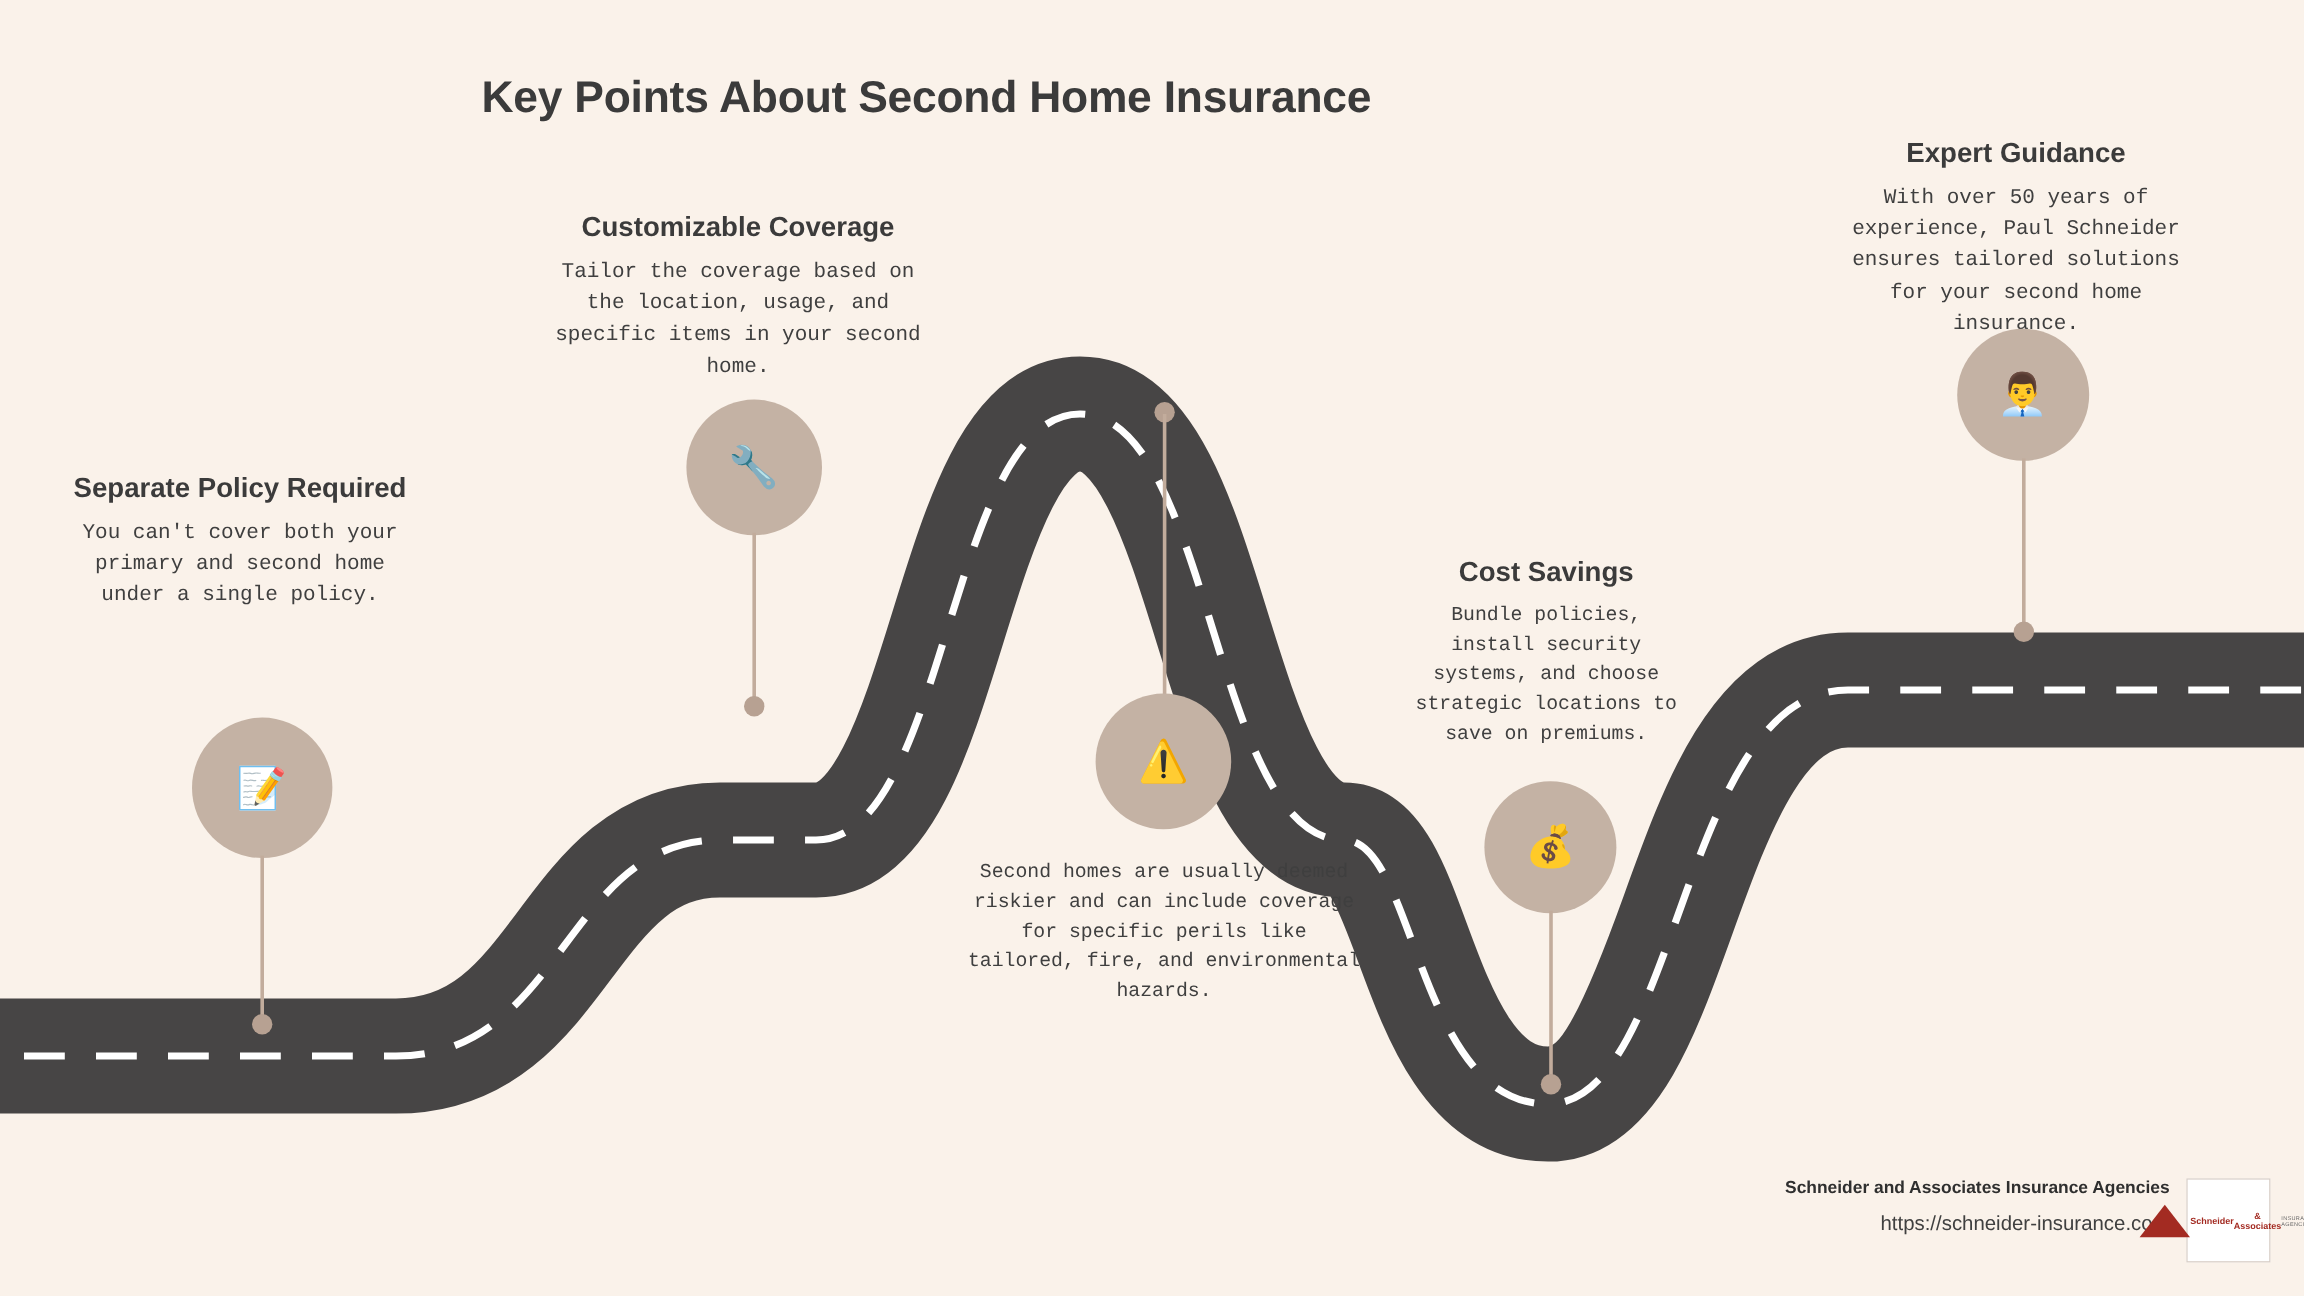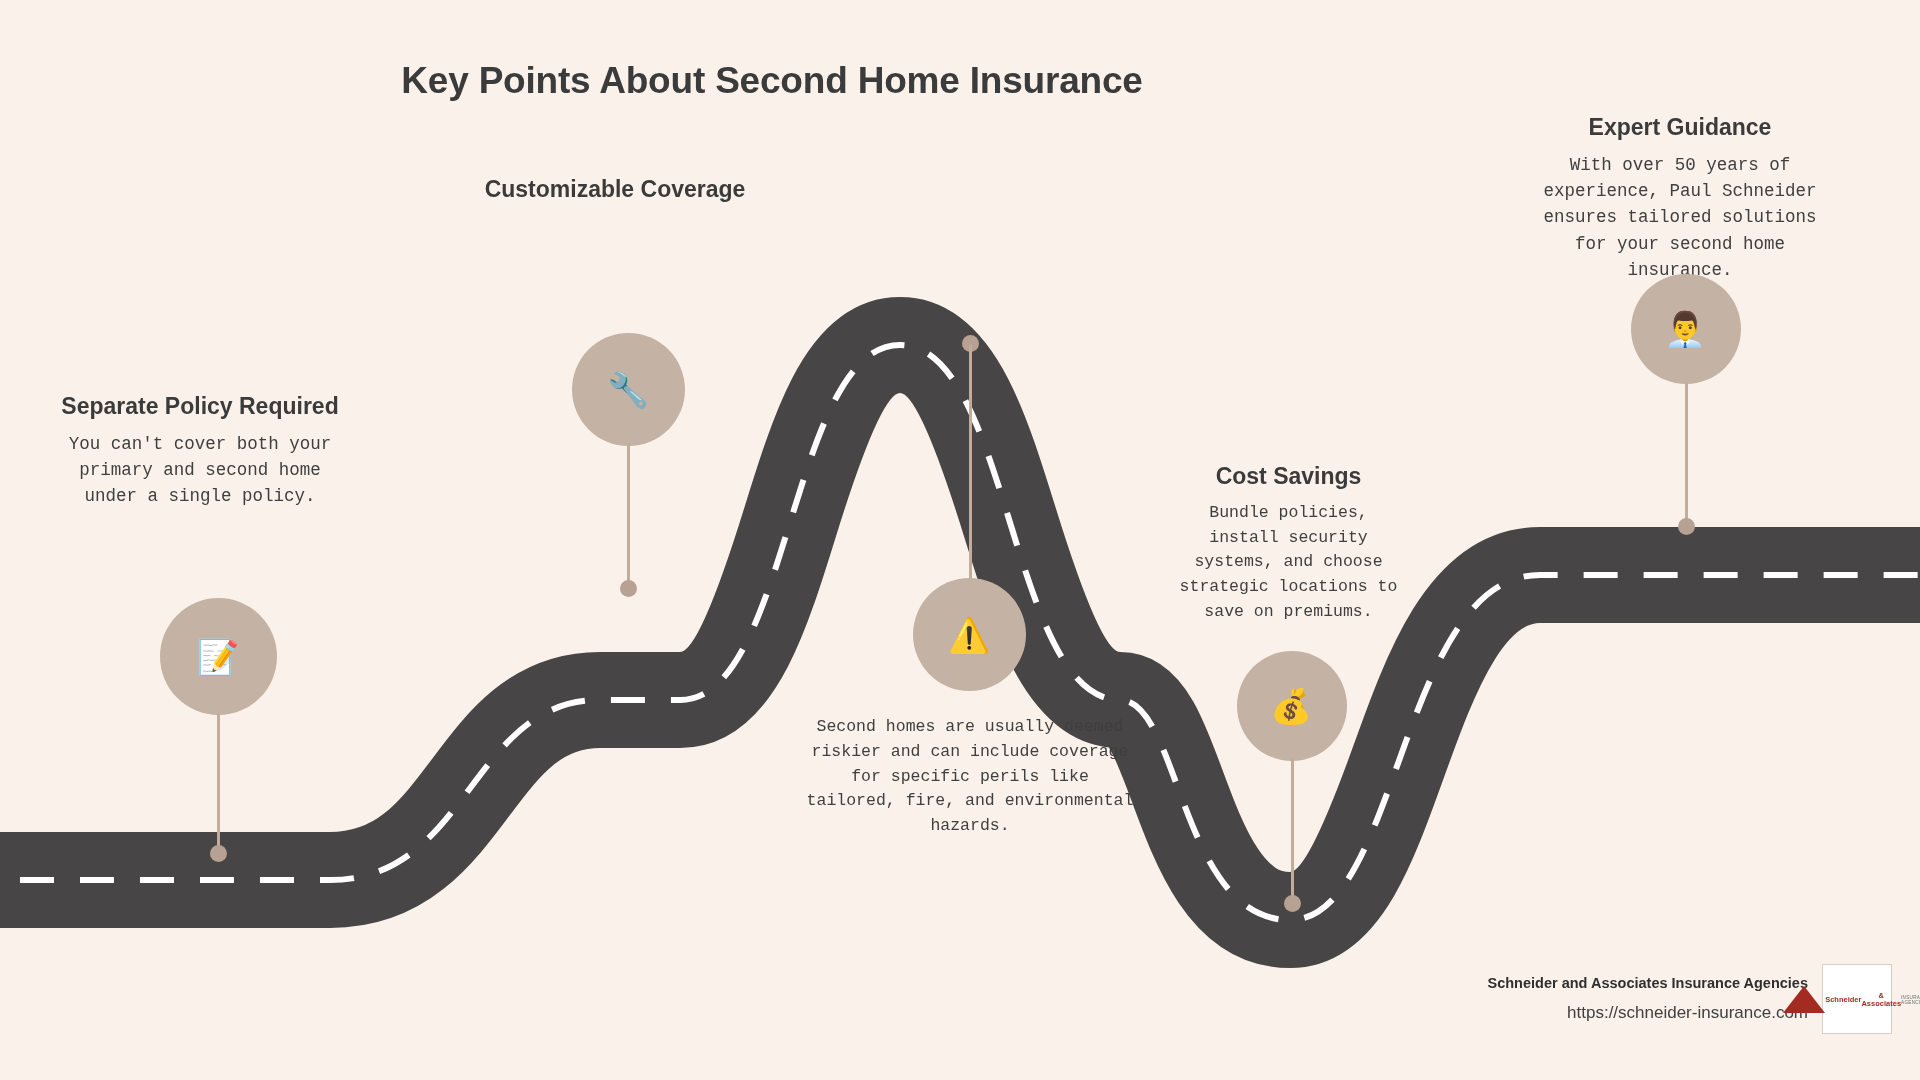--- a/index.html
+++ b/index.html
@@ -94,23 +94,23 @@
   }
   .bubble .glyph {
     font-size: 34px;
     line-height: 1;
   }
 
   
   #brand {
     position: absolute;
     right: 28px;
-    bottom: 46px;
+    bottom: 28px;
     display: flex;
-    align-items: center;
+    align-items: flex-start;
     gap: 14px;
   }
   #brand-text {
     text-align: right;
   }
   #brand-name {
     font-size: 14.5px;
     font-weight: bold;
     color: #2f2f2f;
     margin-bottom: 12px;
@@ -197,20 +197,21 @@
     <div class="bubble" style="left:160px; top:598px; width:117px; height:117px;">
       <span class="glyph">📝</span>
     </div>
     <div class="pin-stem" style="left:217px; top:713px; height:140px;"></div>
     <div class="pin-dot" style="left:210px; top:845px;"></div>
   </div>
 
   <div class="node">
     <div class="node-text" style="left:455px; top:175px; width:320px;">
       <div class="node-title">Customizable Coverage</div>
+      <div class="node-desc">Tailor the coverage based on the location, usage, and specific items in your second home.</div>
     </div>
     <div class="bubble" style="left:572px; top:333px; width:113px; height:113px;">
       <span class="glyph">🔧</span>
     </div>
     <div class="pin-stem" style="left:627px; top:444px; height:145px;"></div>
     <div class="pin-dot" style="left:620px; top:580px;"></div>
   </div>
 
   <div class="node">
     <div class="pin-dot" style="left:962px; top:335px;"></div>

